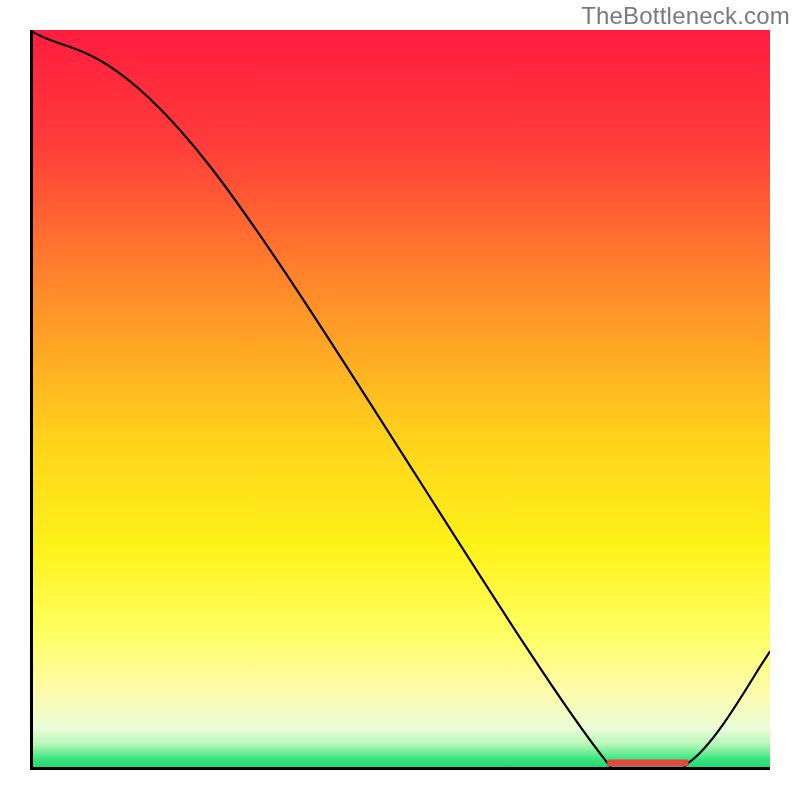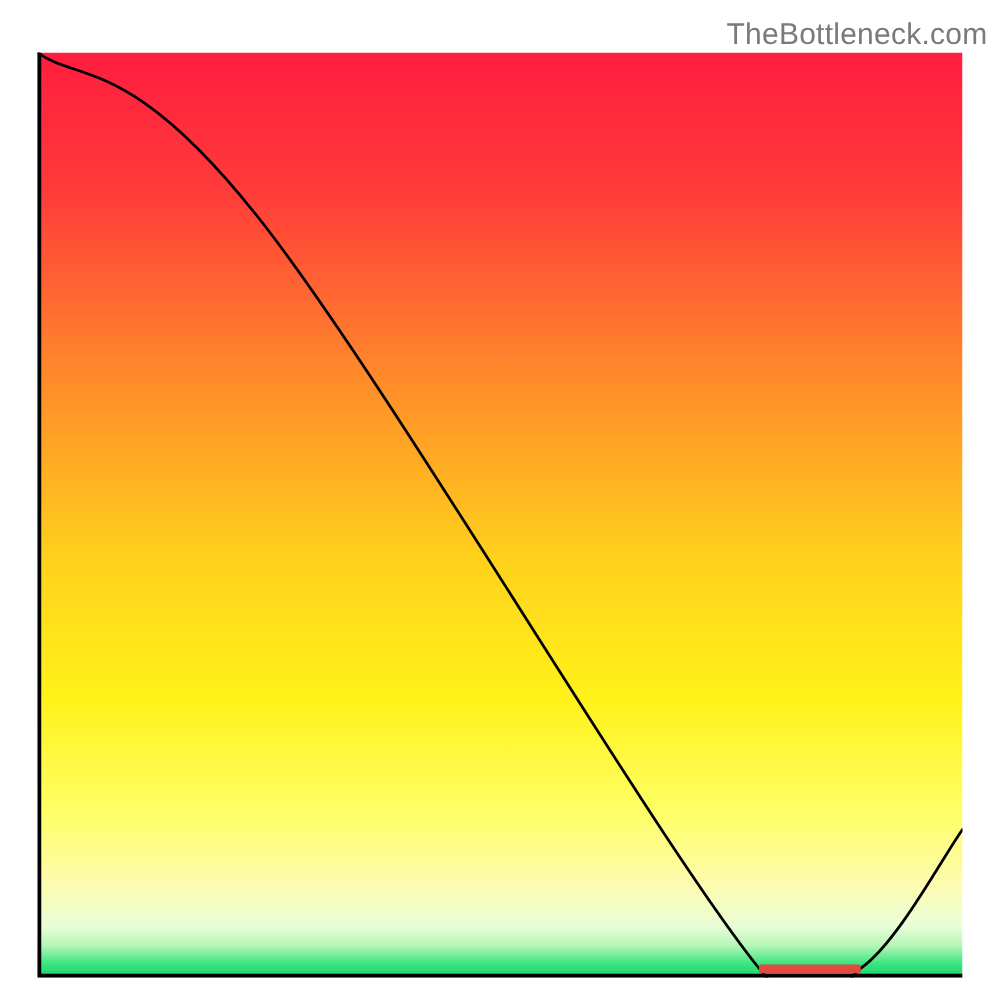--- a/index.html
+++ b/index.html
@@ -8,21 +8,20 @@
     width: 800px;
     height: 800px;
     overflow: hidden;
     background: #ffffff;
     font-family: Arial, Helvetica, sans-serif;
   }
   .viewport {
     position: relative;
     width: 800px;
     height: 576px;
-    margin-top: 12px;
   }
   .watermark {
     position: absolute;
     top: 2px;
     right: 10px;
     font-size: 24px;
     color: #7a7a7a;
     font-weight: 500;
     letter-spacing: 0.2px;
     z-index: 50;

